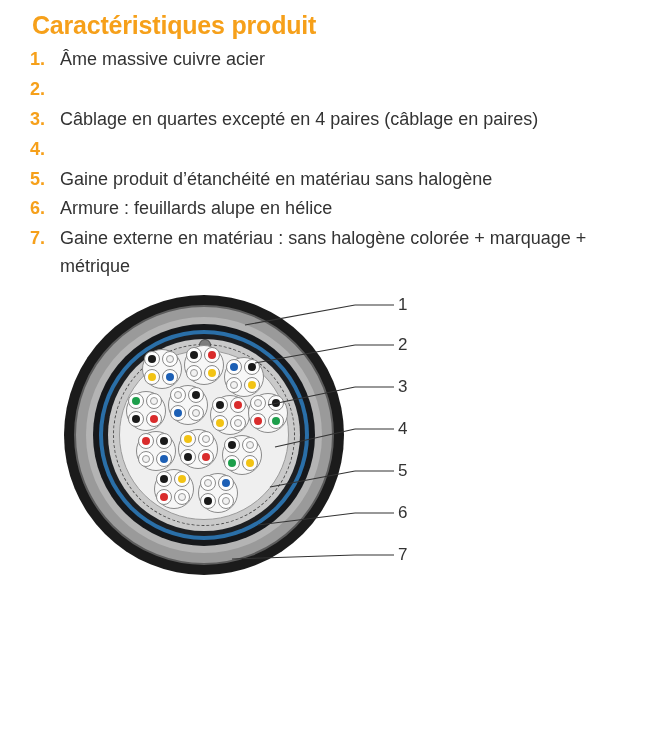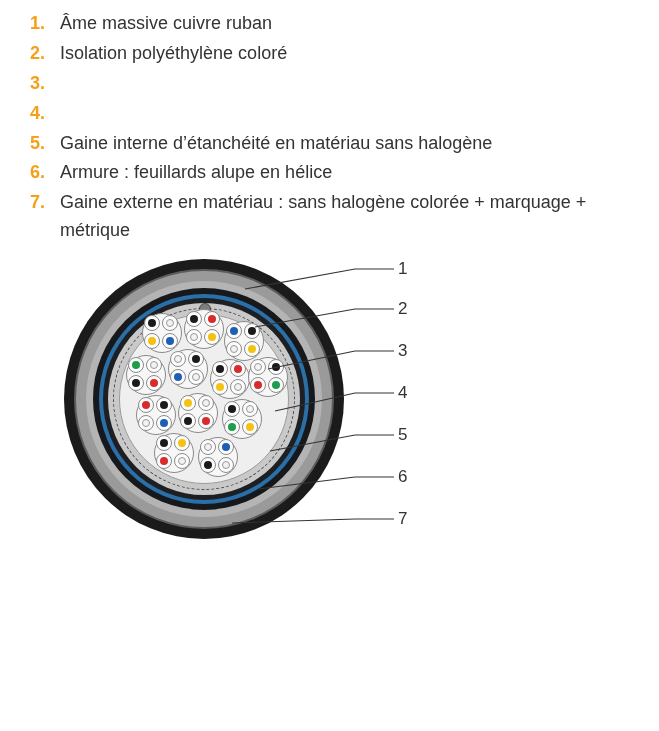--- a/index.html
+++ b/index.html
@@ -131,39 +131,40 @@
     font-size: 17px;
     color: #333333;
     font-family: "Liberation Sans", sans-serif;
   }
 </style>
 </head>
 <body>
 
 <div class="page">
 
+  <h1 class="title">Caractéristiques produit</h1>
 
   <ol class="features">
     <li>
       <span class="num">1.</span>
-      <span class="ftext">Âme massive cuivre ruban</span>
+      <span class="ftext">Âme massive cuivre acier</span>
     </li>
     <li>
       <span class="num">2.</span>
-      <span class="ftext">Isolation polyéthylène coloré</span>
     </li>
     <li>
       <span class="num">3.</span>
+      <span class="ftext">Câblage en quartes excepté en 4 paires (câblage en paires)</span>
     </li>
     <li>
       <span class="num">4.</span>
     </li>
     <li>
       <span class="num">5.</span>
-      <span class="ftext">Gaine interne d’étanchéité en matériau sans halogène</span>
+      <span class="ftext">Gaine produit d’étanchéité en matériau sans halogène</span>
     </li>
     <li>
       <span class="num">6.</span>
       <span class="ftext">Armure : feuillards alupe en hélice</span>
     </li>
     <li>
       <span class="num">7.</span>
       <span class="ftext">Gaine externe en matériau : sans halogène colorée + marquage + métrique</span>
     </li>
   </ol>

